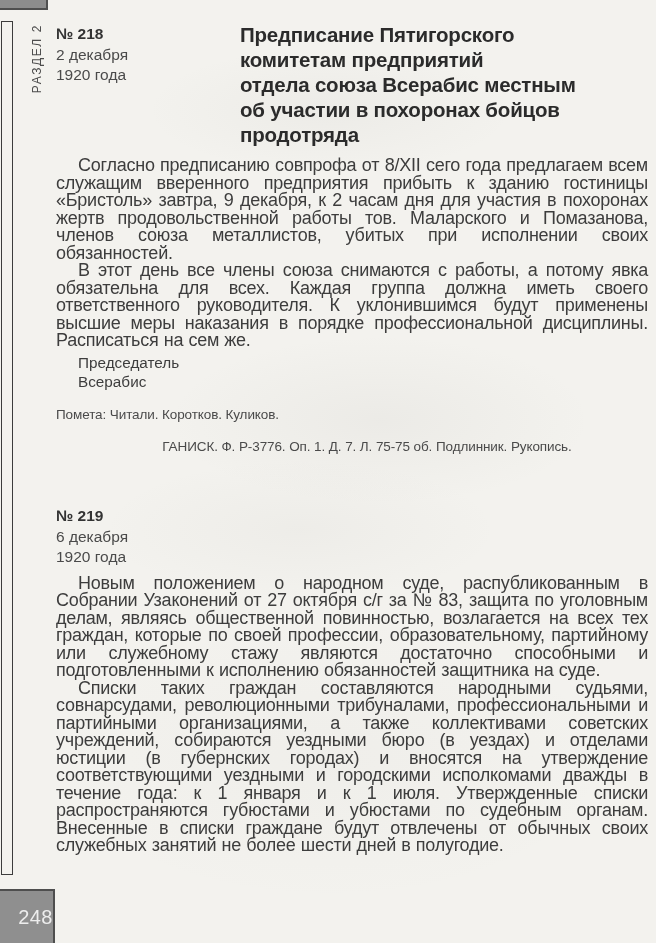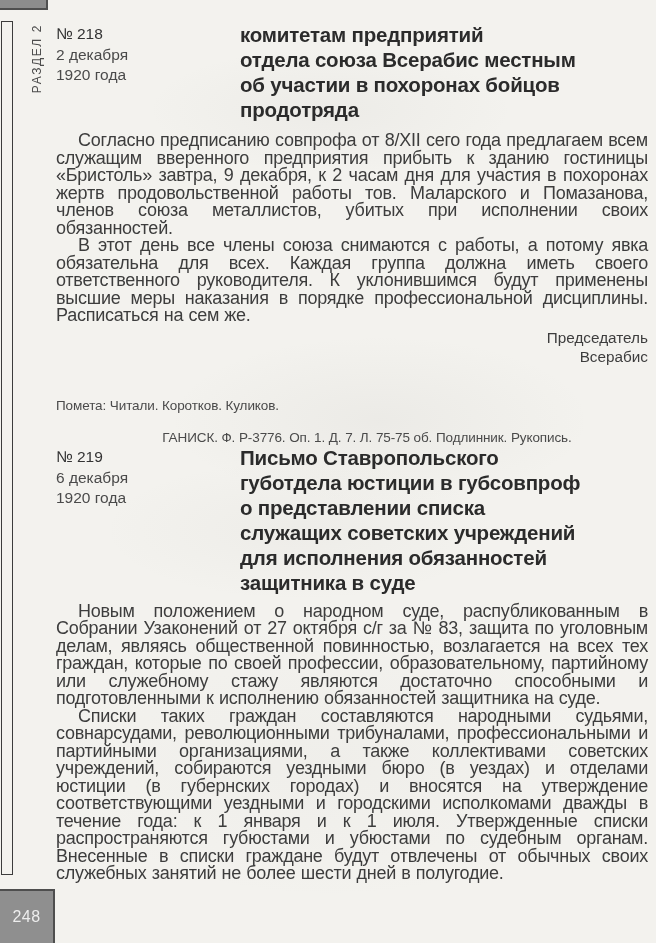--- a/index.html
+++ b/index.html
@@ -52,21 +52,21 @@
 
   .doc-header { display: flex; align-items: flex-start; }
   .doc-meta {
     flex: 0 0 184px;
     width: 184px;
     font-size: 15.5px;
     line-height: 20px;
     color: #4a4a4a;
     padding-top: 2px;
   }
-  .doc-number { font-weight: normal; color: #333333; margin-bottom: 1px; }
+  .doc-number { font-weight: bold; color: #333333; margin-bottom: 1px; }
   .doc-title {
     margin: 0;
     font-size: 20.5px;
     font-weight: bold;
     line-height: 25px;
     color: #2b2b2b;
     letter-spacing: -0.2px;
   }
   .title-line { white-space: nowrap; }
 
@@ -78,50 +78,49 @@
     text-align: justify;
     text-indent: 22px;
     letter-spacing: -0.25px;
     word-spacing: 0.5px;
   }
 
   .signatures {
     margin: 3px 0 0 22px;
     font-size: 15.3px;
     line-height: 19px;
-    text-align: right;
   }
 
   .note {
-    margin-top: 32px;
+    margin-top: 16px;
     font-size: 13.5px;
     color: #4a4a4a;
     letter-spacing: -0.1px;
   }
   .reference {
     margin-top: 17px;
     margin-left: 30px;
     font-size: 13.5px;
     color: #4a4a4a;
     letter-spacing: -0.1px;
     text-align: center;
   }
 
-  .doc-219 { }
+  .doc-219 { margin-top: 50px; }
   .doc-219 .par-group { margin-top: 8px; }
 
   .page-number-box {
     position: absolute; left: 0; top: 889px;
     width: 55px; height: 54px;
     background: #8f8f8f;
     border-top: 2px solid #4e4e4e;
     border-right: 2px solid #4e4e4e;
     box-sizing: border-box;
-    display: flex; align-items: center; justify-content: center;
-    font-size: 16px;
+    display: flex; align-items: center; justify-content: flex-end;
+    font-size: 20px;
     color: #ededed;
     letter-spacing: 0.5px;
   }
 </style>
 </head>
 <body>
 
 <div class="page">
 
   <div class="top-tab"></div>
@@ -131,20 +130,21 @@
   <div class="content">
 
     <section class="doc doc-218">
       <header class="doc-header">
         <div class="doc-meta">
           <div class="doc-number">№ 218</div>
           <div class="doc-date">2 декабря</div>
           <div class="doc-date">1920 года</div>
         </div>
         <h2 class="doc-title">
+          <div class="title-line">Предписание Пятигорского</div>
           <div class="title-line">комитетам предприятий</div>
           <div class="title-line">отдела союза Всерабис местным</div>
           <div class="title-line">об участии в похоронах бойцов</div>
           <div class="title-line">продотряда</div>
         </h2>
       </header>
 
       <div class="par-group">
         <p class="body-par">Согласно предписанию совпрофа от 8/XII сего года предлагаем всем служащим вверенного предприятия прибыть к зданию гостиницы «Бристоль» завтра, 9 декабря, к 2 часам дня для участия в похоронах жертв продовольственной работы тов. Маларского и Помазанова, членов союза металлистов, убитых при исполнении своих обязанностей.</p>
         <p class="body-par">В этот день все члены союза снимаются с работы, а потому явка обязательна для всех. Каждая группа должна иметь своего ответственного руководителя. К уклонившимся будут применены высшие меры наказания в порядке профессиональной дисциплины. Расписаться на сем же.</p>
@@ -159,28 +159,20 @@
       <div class="reference">ГАНИСК. Ф. Р-3776. Оп. 1. Д. 7. Л. 75-75 об. Подлинник. Рукопись.</div>
     </section>
 
     <section class="doc doc-219">
       <header class="doc-header">
         <div class="doc-meta">
           <div class="doc-number">№ 219</div>
           <div class="doc-date">6 декабря</div>
           <div class="doc-date">1920 года</div>
         </div>
-        <h2 class="doc-title">
-          <div class="title-line">Письмо Ставропольского</div>
-          <div class="title-line">губотдела юстиции в губсовпроф</div>
-          <div class="title-line">о представлении списка</div>
-          <div class="title-line">служащих советских учреждений</div>
-          <div class="title-line">для исполнения обязанностей</div>
-          <div class="title-line">защитника в суде</div>
-        </h2>
       </header>
 
       <div class="par-group">
         <p class="body-par">Новым положением о народном суде, распубликованным в Собрании Узаконений от 27 октября с/г за № 83, защита по уголовным делам, являясь общественной повинностью, возлагается на всех тех граждан, которые по своей профессии, образовательному, партийному или служебному стажу являются достаточно способными и подготовленными к исполнению обязанностей защитника на суде.</p>
         <p class="body-par">Списки таких граждан составляются народными судьями, совнарсудами, революционными трибуналами, профессиональными и партийными организациями, а также коллективами советских учреждений, собираются уездными бюро (в уездах) и отделами юстиции (в губернских городах) и вносятся на утверждение соответствующими уездными и городскими исполкомами дважды в течение года: к 1 января и к 1 июля. Утвержденные списки распространяются губюстами и убюстами по судебным органам. Внесенные в списки граждане будут отвлечены от обычных своих служебных занятий не более шести дней в полугодие.</p>
       </div>
     </section>
 
   </div>
 

